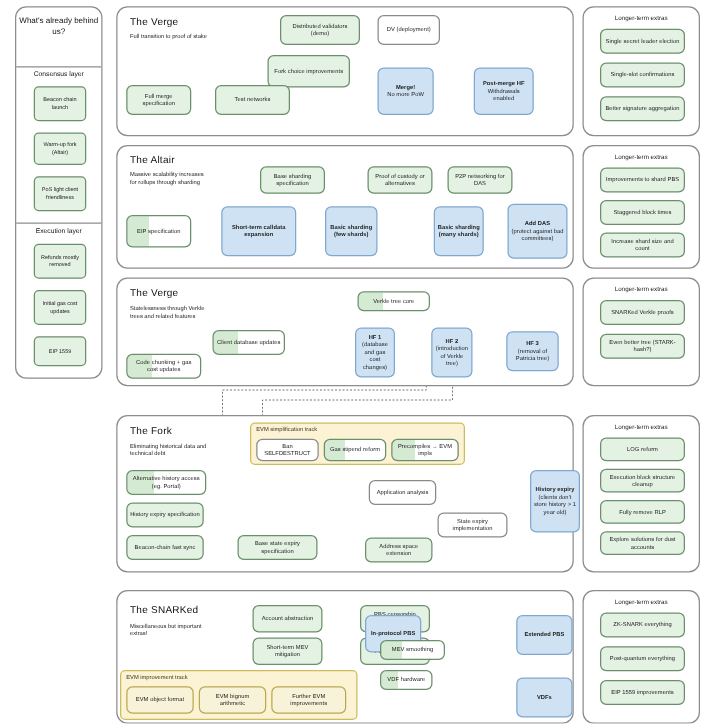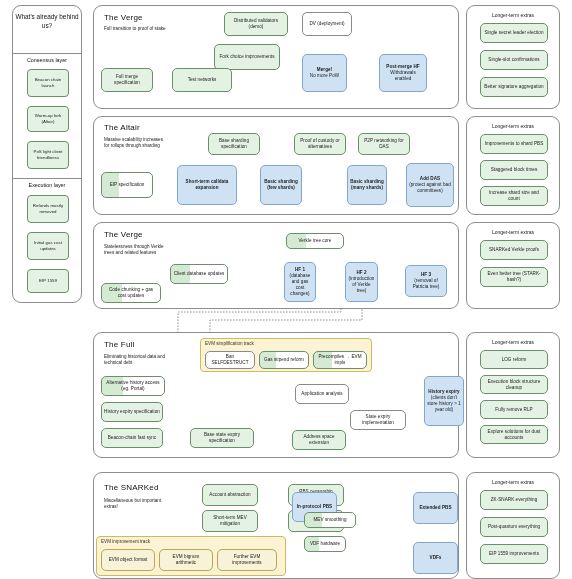--- a/index.html
+++ b/index.html
@@ -301,21 +301,21 @@
     <span class="sub">(removal of Patricia tree)</span>
   </div>
 
   <div class="extras-panel" style="left:466px;top:222px;width:94px;height:87px;">
     <div class="extras-title" style="top:6px;">Longer-term extras</div>
     <div class="node" style="left:13px;top:17px;width:68px;height:20px;">SNARKed Verkle proofs</div>
     <div class="node" style="left:13px;top:44px;width:68px;height:20px;">Even better tree (STARK-hash?)</div>
   </div>
 
   <div class="panel" style="left:93px;top:332px;width:366px;height:126px;"></div>
-  <div class="panel-title" style="left:104px;top:340px;">The Full</div>
+  <div class="panel-title" style="left:104px;top:340px;">The Fork</div>
   <div class="panel-sub" style="left:104px;top:354px;">Eliminating historical data and technical debt</div>
 
   <div class="track" style="left:200px;top:338px;width:172px;height:34px;"></div>
   <div class="track-label" style="left:205px;top:341px;">EVM simplification track</div>
   <div class="node white" style="left:205px;top:351px;width:50px;height:18px;">Ban SELFDESTRUCT</div>
   <div class="node half" style="left:259px;top:351px;width:50px;height:18px;">Gas stipend reform</div>
   <div class="node half" style="left:313px;top:351px;width:54px;height:18px;">Precompiles → EVM impls</div>
 
   <div class="node half" style="left:101px;top:376px;width:64px;height:20px;">Alternative history access (eg. Portal)</div>
   <div class="node" style="left:101px;top:402px;width:62px;height:20px;">History expiry specification</div>

